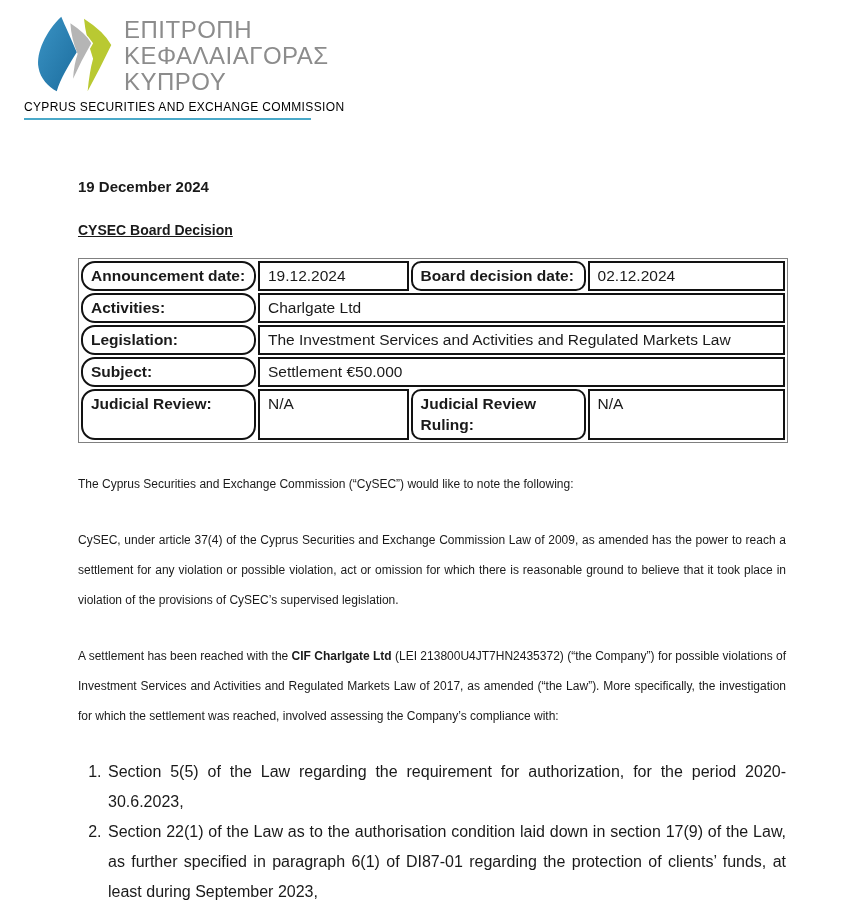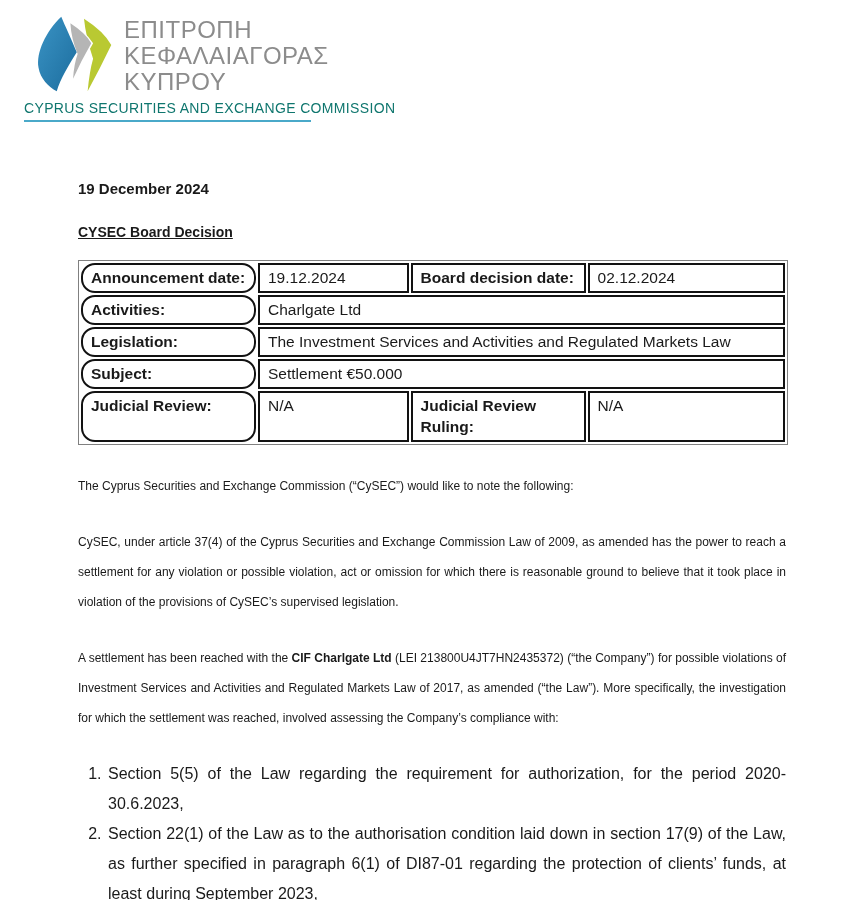--- a/index.html
+++ b/index.html
@@ -21,23 +21,23 @@
   .logo-greek {
     font-size: 24px;
     line-height: 26px;
     color: #8c8c8c;
     letter-spacing: 0.5px;
     padding-top: 2px;
     white-space: nowrap;
   }
   .logo-english {
     margin-top: 5px;
-    font-size: 14px;
+    font-size: 12px;
     letter-spacing: 0.35px;
-    color: #0f766e;
+    color: #000000;
     white-space: nowrap;
   }
   .logo-underline {
     margin-top: 4px;
     width: 287px;
     height: 2px;
     background: #4aa9c9;
   }
 
   
@@ -63,21 +63,21 @@
   .info-table td {
     border: 2px solid #121212;
     padding: 2px 8px 3px 8px;
     line-height: 21px;
     vertical-align: middle;
     background: #ffffff;
   }
   .info-table td.lbl { font-weight: bold; }
   .col1 { width: 172px; border-radius: 14px; }
   .col2 { width: 148px; }
-  .col3 { width: 172px; }
+  .col3 { width: 172px; border-radius: 10px; }
   .col4 { width: 194px; }
   .row-tall td { height: 48px; vertical-align: top; }
 
   
   .body-text p {
     margin-top: 26px;
     font-size: 12px;
     line-height: 30px;
     text-align: justify;
   }

